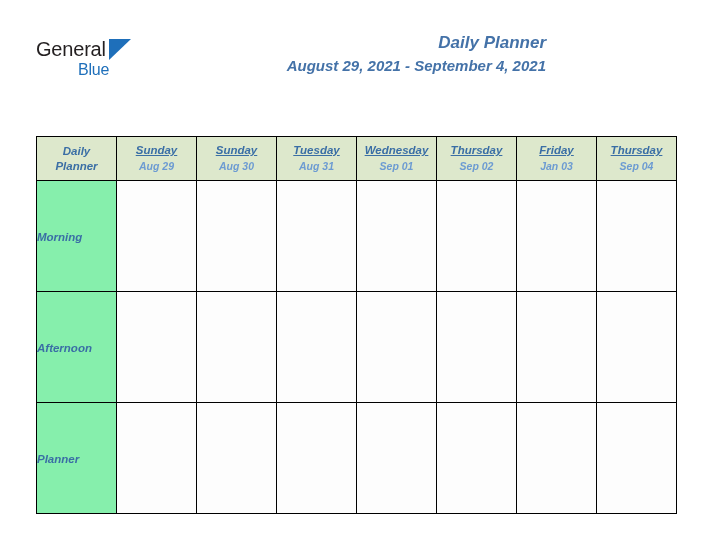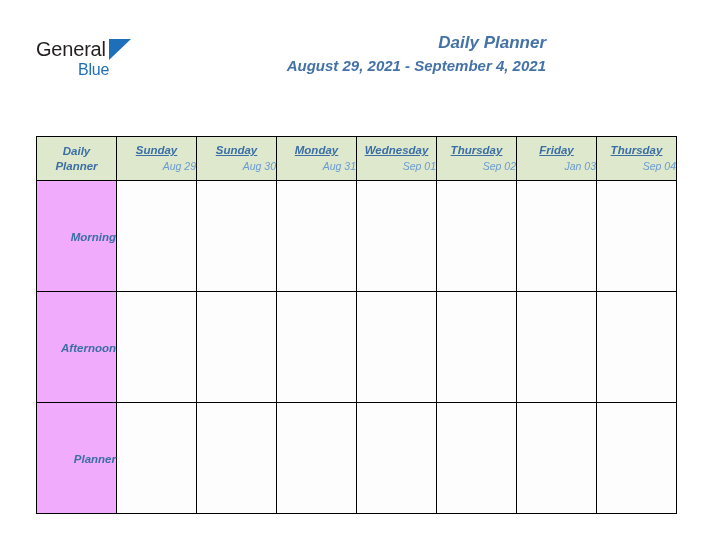--- a/index.html
+++ b/index.html
@@ -130,35 +130,34 @@
     font-style: italic;
     font-weight: bold;
     color: #3a6ea5;
     line-height: 15px;
     text-decoration: underline;
   }
   .hdr-date {
     font-family: "Liberation Sans", sans-serif;
     font-size: 10.5px;
     font-style: italic;
-    font-weight: normal;
+    font-weight: bold;
     color: #6c9bd2;
     line-height: 15px;
     margin-top: 1px;
-    text-align: right;
   }
 
   tbody td {
     height: 110px;
     background: #fdfdfd;
     vertical-align: middle;
   }
   tbody td.row-label {
-    background: #f0abfc;
-    text-align: right;
+    background: #86efac;
+    text-align: left;
   }
   .row-label-text {
     font-family: "Liberation Sans", sans-serif;
     font-size: 11.5px;
     font-style: italic;
     font-weight: bold;
     color: #3a6ea5;
     line-height: 14px;
   }
 </style>
@@ -199,21 +198,21 @@
       </th>
       <th>
         <div class="hdr-day">Sunday</div>
         <div class="hdr-date">Aug 29</div>
       </th>
       <th>
         <div class="hdr-day">Sunday</div>
         <div class="hdr-date">Aug 30</div>
       </th>
       <th>
-        <div class="hdr-day">Monday</div>
+        <div class="hdr-day">Tuesday</div>
         <div class="hdr-date">Aug 31</div>
       </th>
       <th>
         <div class="hdr-day">Wednesday</div>
         <div class="hdr-date">Sep 01</div>
       </th>
       <th>
         <div class="hdr-day">Thursday</div>
         <div class="hdr-date">Sep 02</div>
       </th>

